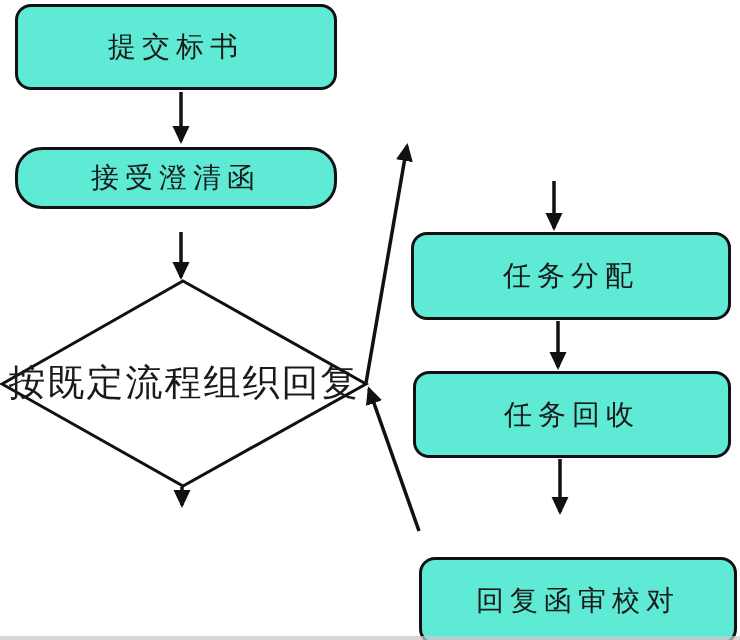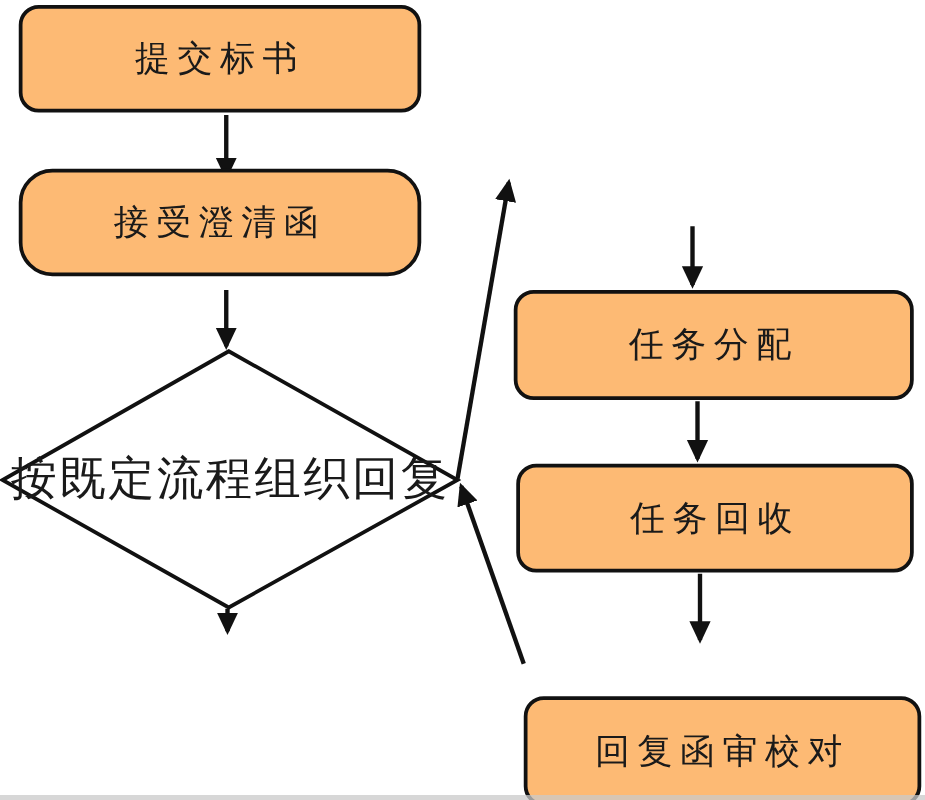--- a/index.html
+++ b/index.html
@@ -18,21 +18,21 @@
   svg.lines {
     position: absolute;
     left: 0;
     top: 0;
     width: 740px;
     height: 640px;
   }
   .node {
     position: absolute;
     box-sizing: border-box;
-    background: #fdba74;
+    background: #5eead4;
     border: 3px solid #111111;
     border-radius: 16px;
     display: flex;
     align-items: center;
     justify-content: center;
     font-size: 28px;
     letter-spacing: 6px;
     color: #1a1a1a;
     text-align: center;
   }
@@ -42,21 +42,21 @@
     align-items: center;
     justify-content: center;
     font-size: 37px;
     letter-spacing: 2px;
     color: #1a1a1a;
     text-align: center;
     white-space: nowrap;
   }
   
   .n-submit-bid        { left: 15px;  top: 4px;   width: 322px; height: 86px;  }
-  .n-receive-clarif    { left: 15px;  top: 135px; width: 322px; height: 86px; border-radius: 27px;  }
+  .n-receive-clarif    { left: 15px;  top: 147px; width: 322px; height: 62px; border-radius: 27px;  }
   .n-submit-reply      { left: 13px;  top: 510px; width: 322px; height: 126px; }
   
   .n-pre-reply         { left: 410px; top: 92px;  width: 319px; height: 88px;  }
   .n-task-alloc        { left: 411px; top: 232px; width: 320px; height: 88px;  }
   .n-task-collect      { left: 413px; top: 371px; width: 318px; height: 87px;  }
   .n-reply-review      { left: 419px; top: 517px; width: 318px; height: 88px; margin-top: 40px;  }
   
   .d-organize          { left: 34px;  top: 355px; width: 300px; height: 56px;  }
   
   .bottom-strip {

